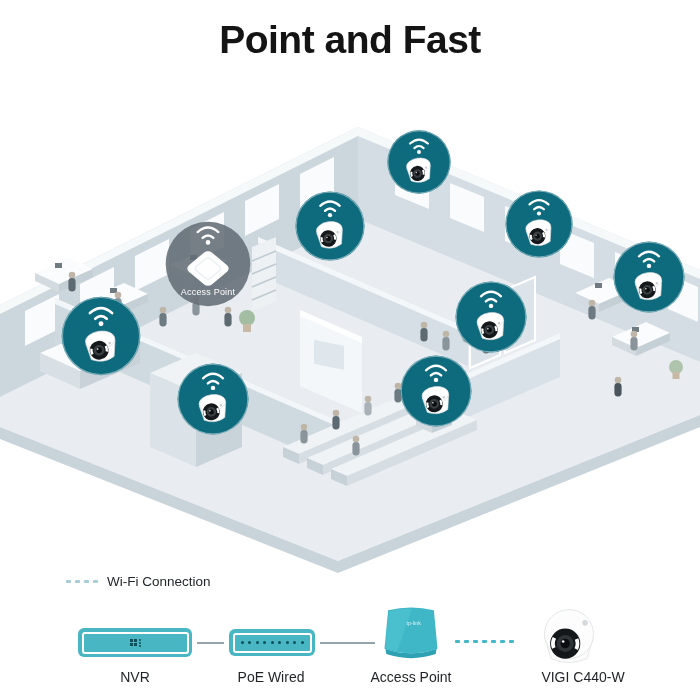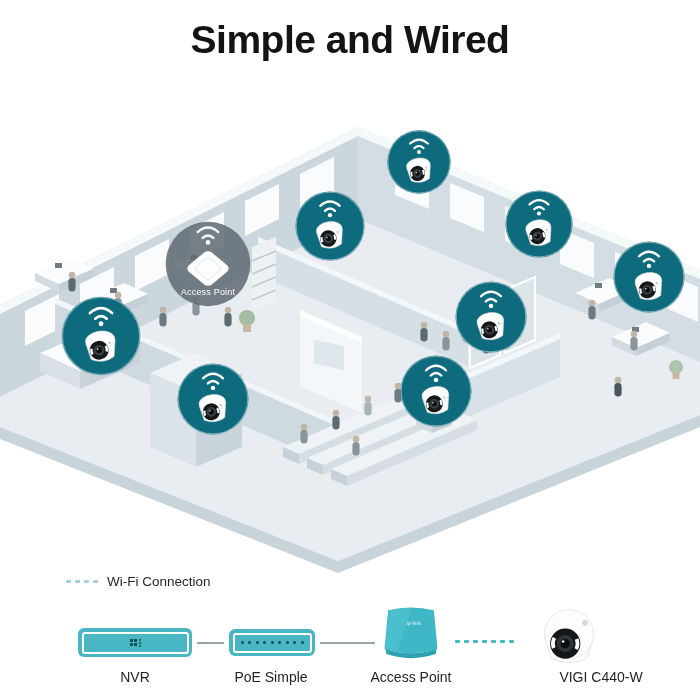--- a/index.html
+++ b/index.html
@@ -43,27 +43,27 @@
   .poe-dots i{display:block;width:3px;height:3px;border-radius:50%;background:#0E4F59;}
   .wired-conn{position:absolute;height:2px;background:#95A4A9;top:42px;}
   .conn-1{left:197px;width:27px;}
   .conn-2{left:320px;width:55px;}
   .wifi-conn{position:absolute;top:40px;left:455px;display:flex;gap:4px;align-items:center;}
   .wifi-conn i{display:block;width:5px;height:2.5px;background:#43B8C8;border-radius:1px;}
   .ap-device{position:absolute;left:379px;top:2px;}
   .vigi-device{position:absolute;left:530px;top:3px;}
   .device-label{position:absolute;top:69px;transform:translateX(-50%);
                 font-size:14px;color:#1f2226;white-space:nowrap;}
-  .lbl-nvr{left:135px;} .lbl-poe{left:271px;} .lbl-ap{left:411px;} .lbl-cam{left:601px;}
+  .lbl-nvr{left:135px;} .lbl-poe{left:271px;} .lbl-ap{left:411px;} .lbl-cam{left:583px;}
 </style>
 </head>
 <body>
 
 <div class="title">
-  <div>Simple and Wired</div>
+  <div>Point and Fast</div>
 </div>
 
 <div class="scene">
 
   <svg class="floorplan" width="700" height="465" viewBox="0 0 700 465">
 
     <polygon points="358,104 700,247 700,300 338,446 0,312 0,282" fill="#E9EDF1"></polygon>
     <polygon points="0,312 338,446 700,300 700,312 338,458 0,324" fill="#C8D3DA"></polygon>
 
     <polygon points="358,12 0,190 0,282 358,104" fill="#CBD6DD"></polygon>
@@ -528,16 +528,16 @@
       <circle cx="57" cy="21" r="3" fill="#D5D9DB"></circle>
       <circle cx="36" cy="43" r="16" fill="#141719"></circle>
       <circle cx="36" cy="43" r="13" fill="none" stroke="#FFFFFF" stroke-width="4" stroke-dasharray="11 29.8" transform="rotate(-22 36 43)"></circle>
       <circle cx="36" cy="43" r="9" fill="#2F3437"></circle>
       <circle cx="36" cy="43" r="5" fill="#0A0C0D"></circle>
       <circle cx="33.8" cy="40.8" r="1.4" fill="#EFEFEF"></circle>
     </svg>
   </div>
 
   <div class="device-label lbl-nvr">NVR</div>
-  <div class="device-label lbl-poe">PoE Simple</div>
+  <div class="device-label lbl-poe">PoE Wired</div>
   <div class="device-label lbl-ap">Access Point</div>
   <div class="device-label lbl-cam">VIGI C440-W</div>
 </div>
 
 </body></html>

